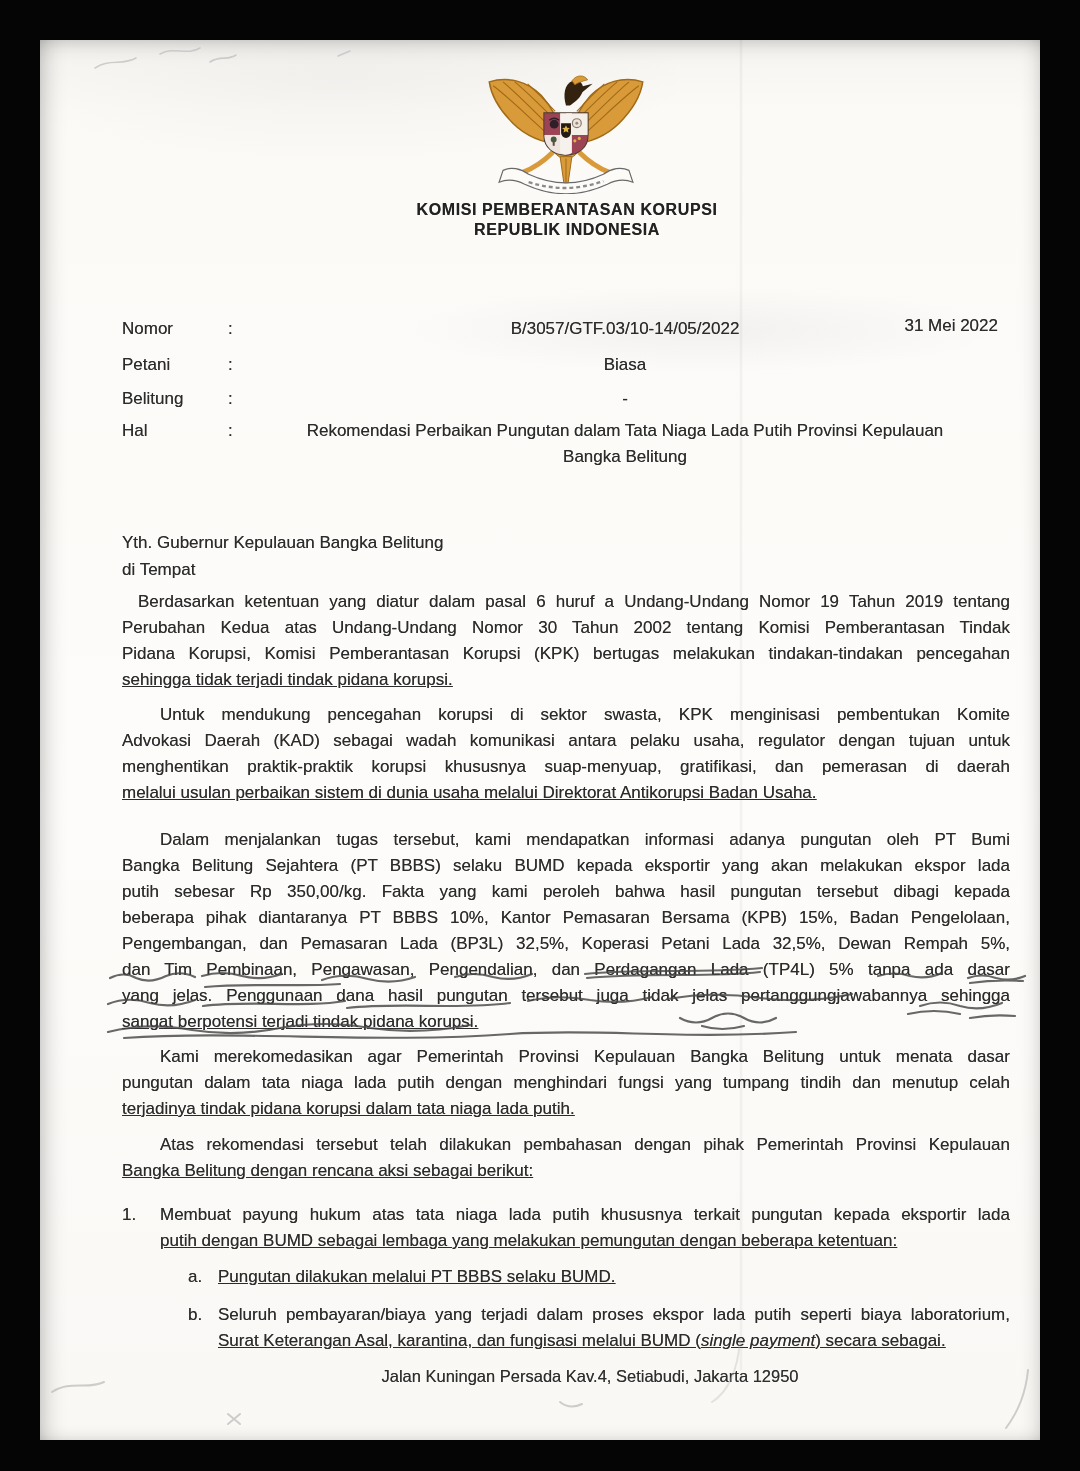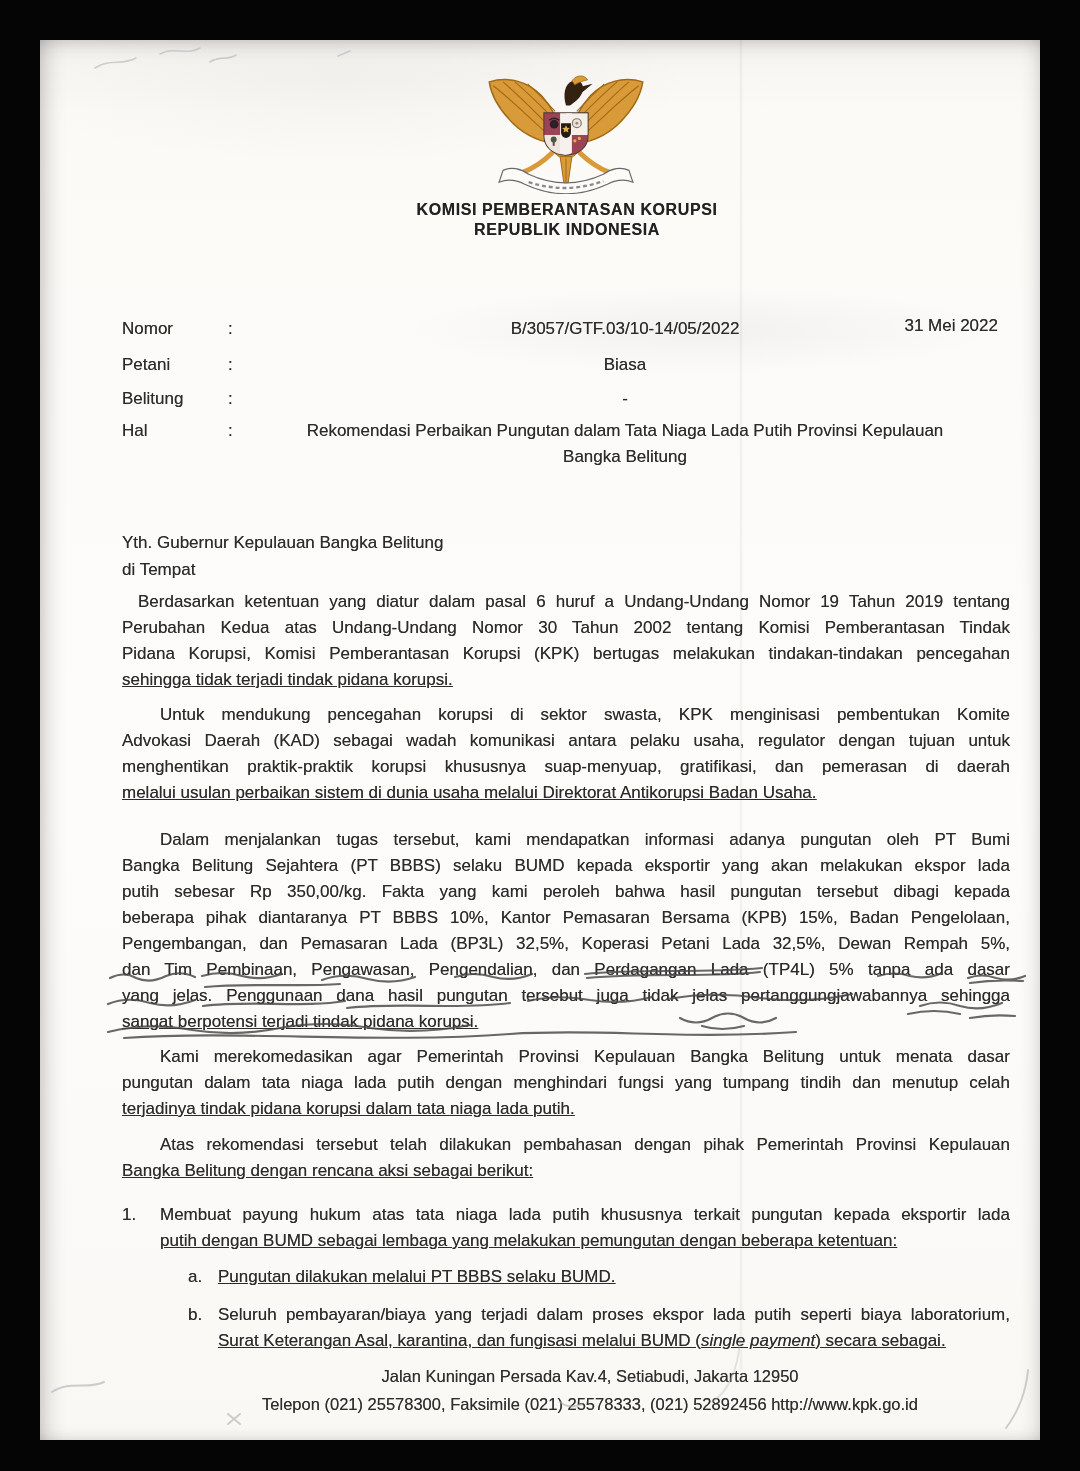--- a/index.html
+++ b/index.html
@@ -201,21 +201,20 @@
   <div class="sub" style="top:1262px;">
     <span class="num">b.</span>
     <div class="txt">
       <div class="jl">Seluruh pembayaran/biaya yang terjadi dalam proses ekspor lada putih seperti biaya laboratorium,</div>
       <div class="ll"><span>Surat Keterangan Asal, karantina, dan fungisasi melalui BUMD (</span><span class="it">single payment</span><span>) secara sebagai.</span></div>
     </div>
   </div>
 
   <div class="footer">
     <div>Jalan Kuningan Persada Kav.4, Setiabudi, Jakarta 12950</div>
-    <div>Telepon (021) 25578300, Faksimile (021) 25578333, (021) 52892456 http://www.kpk.go.id</div>
   </div>
 
   <svg class="overlay">
     <g stroke="#474747" stroke-width="2.2" fill="none" stroke-linecap="round" opacity="0.82">
 
       <path d="M70,938 q14,-7 26,0 q14,6 30,-2 q14,-6 29,1"></path>
       <path d="M162,936 q20,-6 40,0 q20,5 40,-2"></path>
       <path d="M282,940 q22,-8 46,-1 q24,6 47,-2"></path>
       <path d="M415,937 q18,-6 38,0 q20,5 39,-3"></path>
       <path d="M545,934 C 600,928 660,934 722,928"></path>

